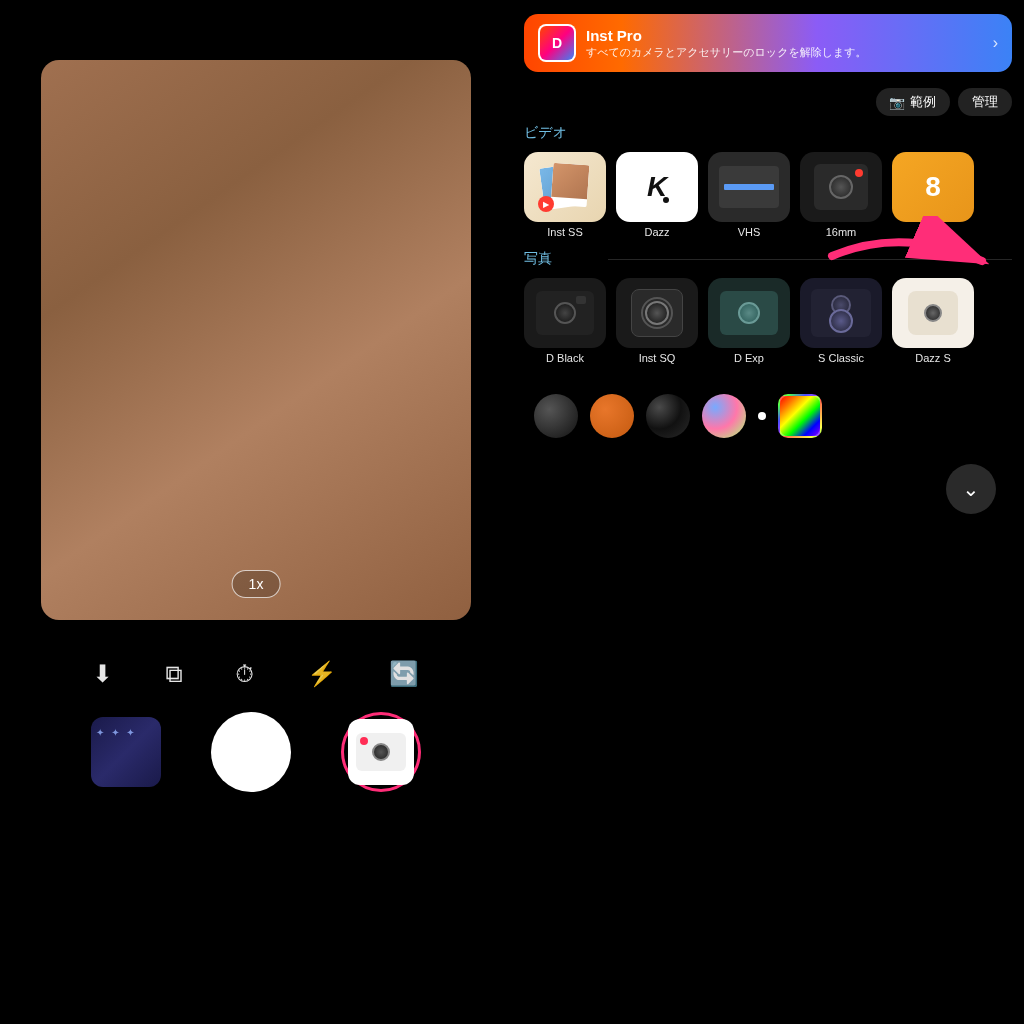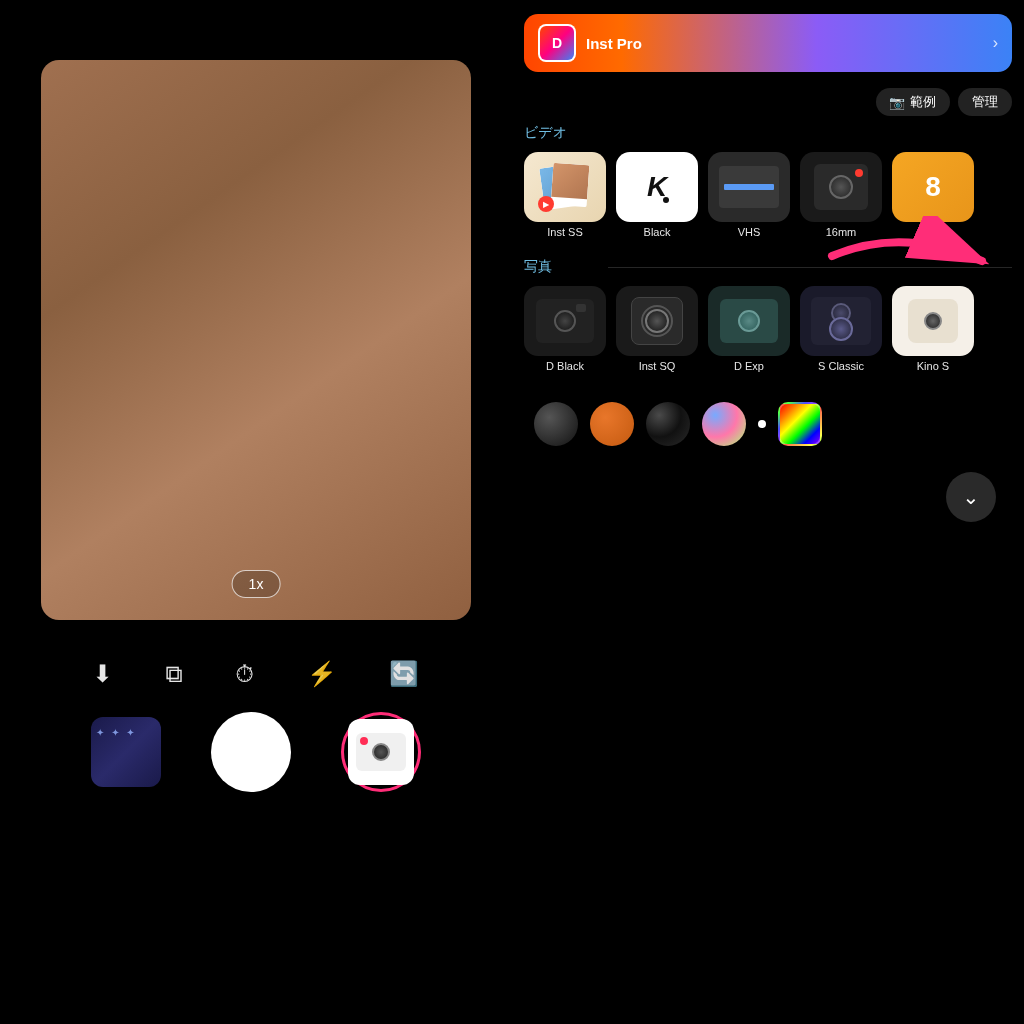--- a/index.html
+++ b/index.html
@@ -321,21 +321,21 @@
       color: #fff;
       font-size: 11px;
       text-align: center;
       opacity: 0.9;
     }
 
     
     .section-divider {
       display: flex;
       align-items: center;
-      margin: 12px 0 10px 0;
+      margin: 4px 0 10px 0;
       position: relative;
       gap: 48px;
     }
 
     .section-divider-line {
       flex: 1;
       height: 1px;
       background: rgba(255,255,255,0.15);
       margin-left: 8px;
     }
@@ -469,20 +469,21 @@
 </div>
 
 <div class="right-panel">
 
   <div class="dazz-banner">
     <div class="dazz-logo">
       <div class="dazz-logo-inner">D</div>
     </div>
     <div class="dazz-text">
       <div class="dazz-title">Inst Pro</div>
+      <div class="dazz-subtitle">すべてのカメラとアクセサリーのロックを解除します。</div>
     </div>
     <div class="dazz-chevron">›</div>
   </div>
 
   <div class="section-controls">
     <button class="pill-btn">
       <span>📷</span>
       <span>範例</span>
     </button>
     <button class="pill-btn">
@@ -506,21 +507,21 @@
           <div class="play-badge">▶</div>
         </div>
       </div>
       <span class="camera-label">Inst SS</span>
     </div>
 
     <div class="camera-item">
       <div class="camera-icon-box kino-bg">
         <div class="kino-inner">K</div>
       </div>
-      <span class="camera-label">Black</span>
+      <span class="camera-label">Dazz</span>
     </div>
 
     <div class="camera-item">
       <div class="camera-icon-box vhs-bg">
         <div class="vhs-shape">
           <div class="vhs-stripe"></div>
         </div>
       </div>
       <span class="camera-label">VHS</span>
     </div>
@@ -599,21 +600,21 @@
         </div>
         <span class="camera-label">S Classic</span>
       </div>
 
       <div class="camera-item">
         <div class="camera-icon-box insts-bg" style="background:#f5f0e8;">
           <div style="width:50px;height:44px;background:#e8e0d0;border-radius:8px;display:flex;align-items:center;justify-content:center;">
             <div style="width:18px;height:18px;border-radius:50%;background:radial-gradient(circle,#666,#222);border:2px solid #888;"></div>
           </div>
         </div>
-        <span class="camera-label">Kino S</span>
+        <span class="camera-label">Dazz S</span>
       </div>
 
     </div>
   </div>
 
   <div class="color-picker-row">
     <div class="color-swatch color-black"></div>
     <div class="color-swatch color-orange"></div>
     <div class="color-swatch color-dark-lens"></div>
     <div class="color-swatch color-multicolor"></div>

